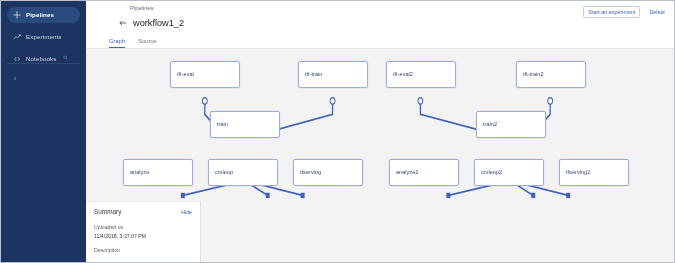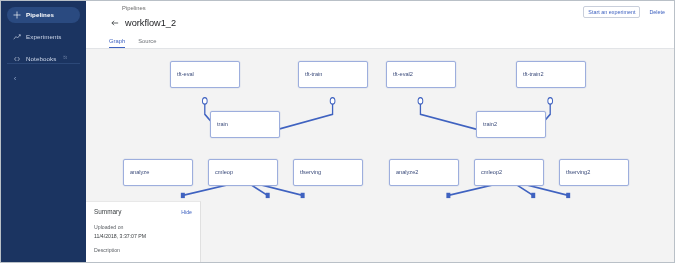--- a/index.html
+++ b/index.html
@@ -85,20 +85,21 @@
     flex-direction: column;
     background: #ffffff;
   }
 
   #topbar {
     position: relative;
     height: 33px;
     flex: 0 0 33px;
     background: #ffffff;
     padding: 4px 8px 0 23px;
+    margin-left: 8px;
   }
   #breadcrumb {
     font-size: 5.8px;
     color: #6b6b6b;
     margin-left: 13px;
     line-height: 1;
     padding-top: 1px;
   }
   #title-row {
     display: flex;

